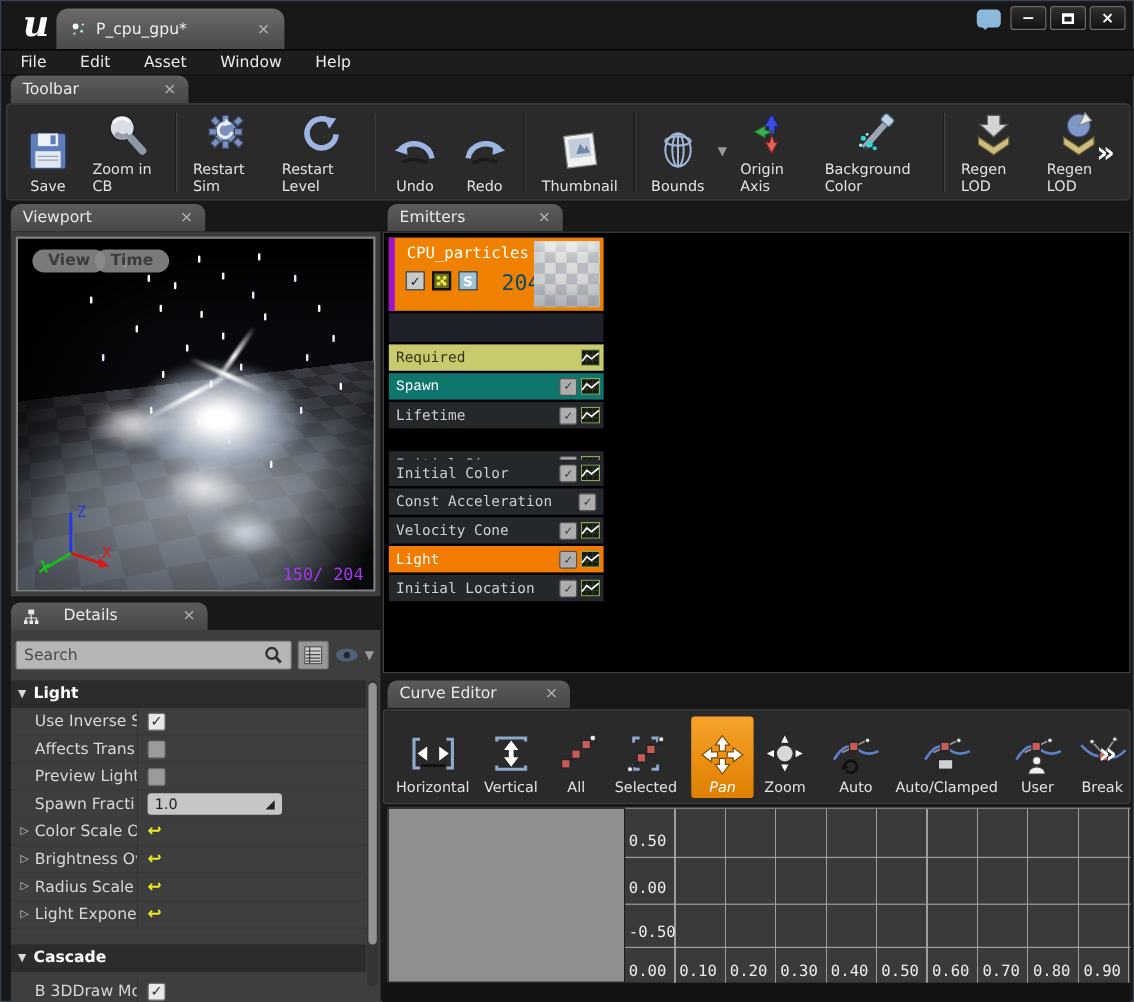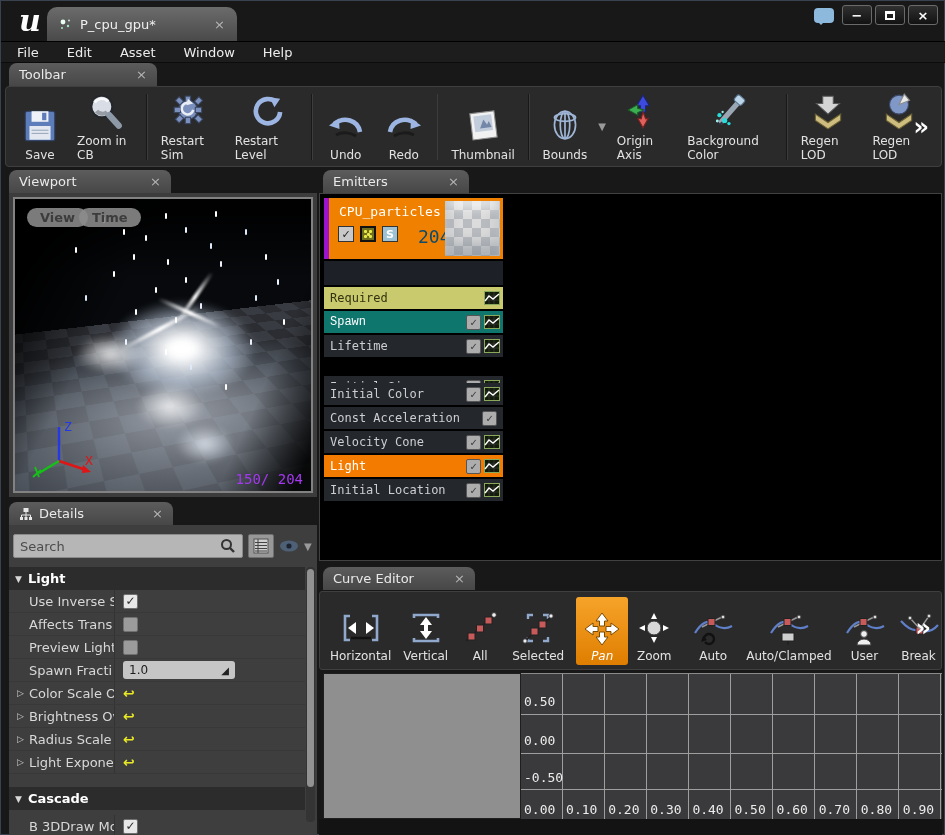--- a/index.html
+++ b/index.html
@@ -24,21 +24,21 @@
     align-items:center; justify-content:center; font-size:13px; font-weight:bold; }
   .maxbox { width:10px; height:9px; border:2px solid #fff; border-top-width:3px; }
 
   
   .menubar { left:0; top:40px; width:945px; height:22px; background:#1d1d1d;
     border-top:1px solid #000; border-bottom:1px solid #0c0c0c;
     display:flex; align-items:center; gap:28px; padding-left:16px; color:#ececec; font-size:13px; }
 
   
   .ptab { background:linear-gradient(#5c5c5c,#474747); border-radius:8px 8px 0 0;
-    display:flex; align-items:center; gap:6px; padding:0 10px; color:#e9e9e9; font-size:13px; height:23px; }
+    display:flex; align-items:center; gap:20px; padding:0 10px; color:#e9e9e9; font-size:13px; height:23px; }
 
   
   .toolbar { left:4px; top:85px; width:937px; height:81px; background:#2a2a2a;
     border:1px solid #3f3f3f; border-radius:4px; display:flex; align-items:center; padding:0 6px; }
   .tbtn { display:flex; flex-direction:column; align-items:center; justify-content:flex-end;
     height:70px; padding:0 9px; color:#e2e2e2; font-size:12px; }
   .tbtn svg { display:block; margin-bottom:3px; }
   .tsep { width:2px; height:66px; margin:0 4px;
     background:linear-gradient(90deg,#191919 50%,#3c3c3c 50%); }
   .overflow { color:#fff; font-size:24px; font-weight:bold; }

